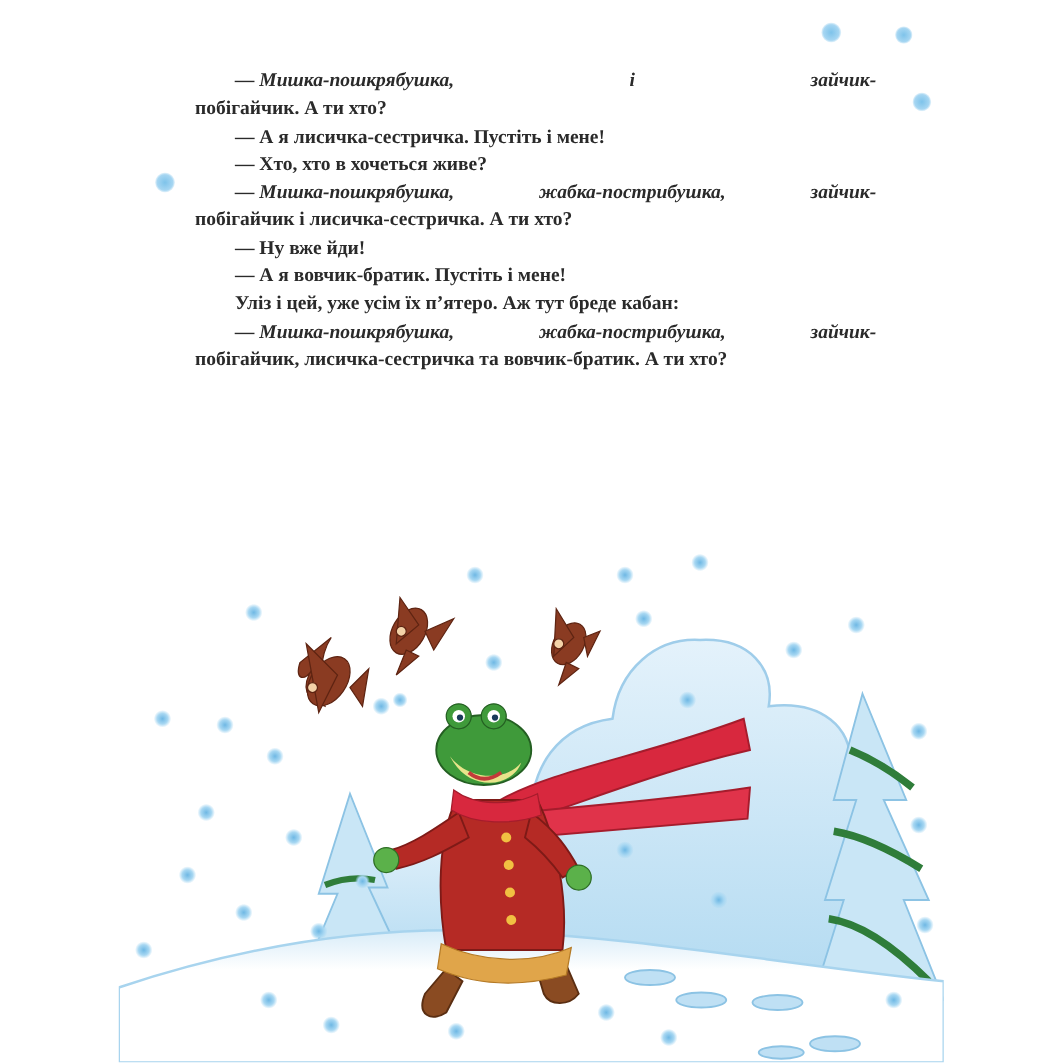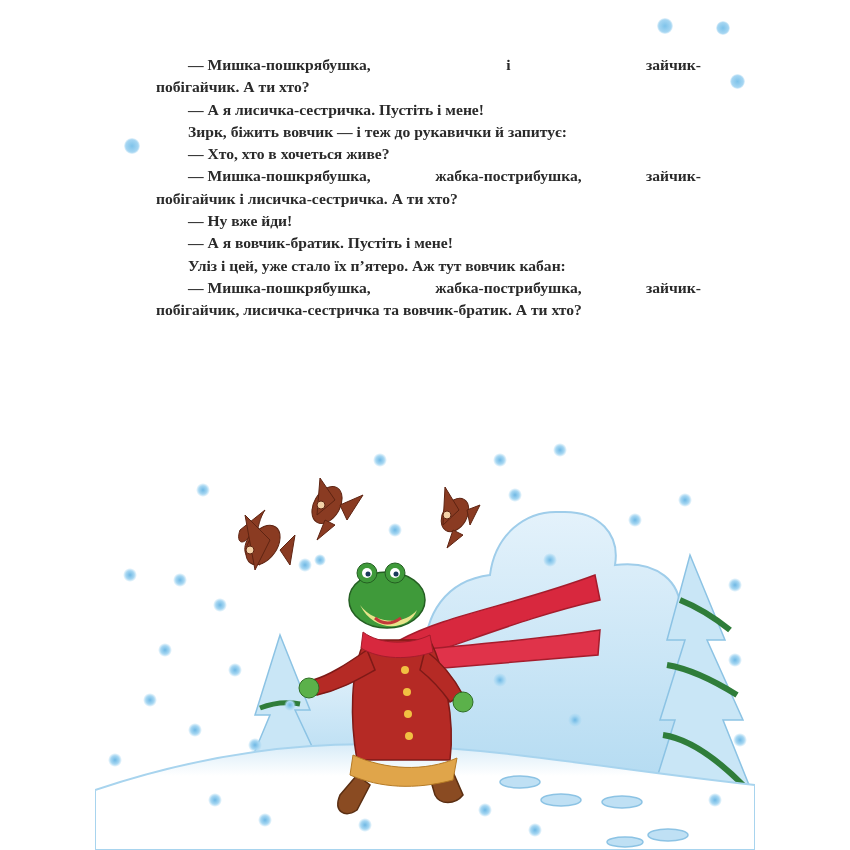--- a/index.html
+++ b/index.html
@@ -5,50 +5,49 @@
   html, body { margin:0; padding:0; }
   body { width:850px; height:850px; background:#ffffff; position:relative; overflow:hidden;
          font-family:"DejaVu Serif", "Liberation Serif", serif; }
   .page { position:absolute; left:0; top:0; width:850px; height:850px; }
   .text-block { position:absolute; left:156px; top:54px; width:545px;
                 font-family:"Liberation Serif", "DejaVu Serif", serif; font-weight:bold;
                 font-size:15.6px; color:#2a2a2a; line-height:22.3px; }
   .line { white-space:nowrap; height:22.3px; }
   .line.indent { padding-left:32px; }
   .line.just { display:flex; justify-content:space-between; }
-  .line.just span { display:inline-block; }
+  .line.just span { display:inline-block;font-style:italic; }
   .flake { position:absolute; border-radius:50%;
            background:radial-gradient(circle, #7ec3ea 0%, #a6d6f2 55%, rgba(166,214,242,0) 75%); }
   .illustration { position:absolute; left:95px; top:440px; width:660px; height:410px; }
   svg { display:block; }
 </style>
 </head>
 <body>
 
 <div class="page">
 
   <div class="text-block" id="story">
       <div class="line indent just">
         <span>— Мишка-пошкрябушка,</span>
         <span>і</span>
         <span>зайчик-</span>
       </div>
       <div class="line">побігайчик. А ти хто?</div>
       <div class="line indent">— А я лисичка-сестричка. Пустіть і мене!</div>
-      <div class="line indent">Зирк, біжить вовчик — і теж до рукавички й запитує:</div>
       <div class="line indent">— Хто, хто в хочеться живе?</div>
       <div class="line indent just">
         <span>— Мишка-пошкрябушка,</span>
         <span>жабка-пострибушка,</span>
         <span>зайчик-</span>
       </div>
       <div class="line">побігайчик і лисичка-сестричка. А ти хто?</div>
       <div class="line indent">— Ну вже йди!</div>
       <div class="line indent">— А я вовчик-братик. Пустіть і мене!</div>
-      <div class="line indent">Уліз і цей, уже стало їх п’ятеро. Аж тут вовчик кабан:</div>
+      <div class="line indent">Уліз і цей, уже усім їх п’ятеро. Аж тут бреде кабан:</div>
       <div class="line indent just">
         <span>— Мишка-пошкрябушка,</span>
         <span>жабка-пострибушка,</span>
         <span>зайчик-</span>
       </div>
       <div class="line">побігайчик, лисичка-сестричка та вовчик-братик. А ти хто?</div>
     </div>
 
   <div class="flake" style="left:657px;top:18px;width:16px;height:16px;"></div>
   <div class="flake" style="left:716px;top:21px;width:14px;height:14px;"></div>

